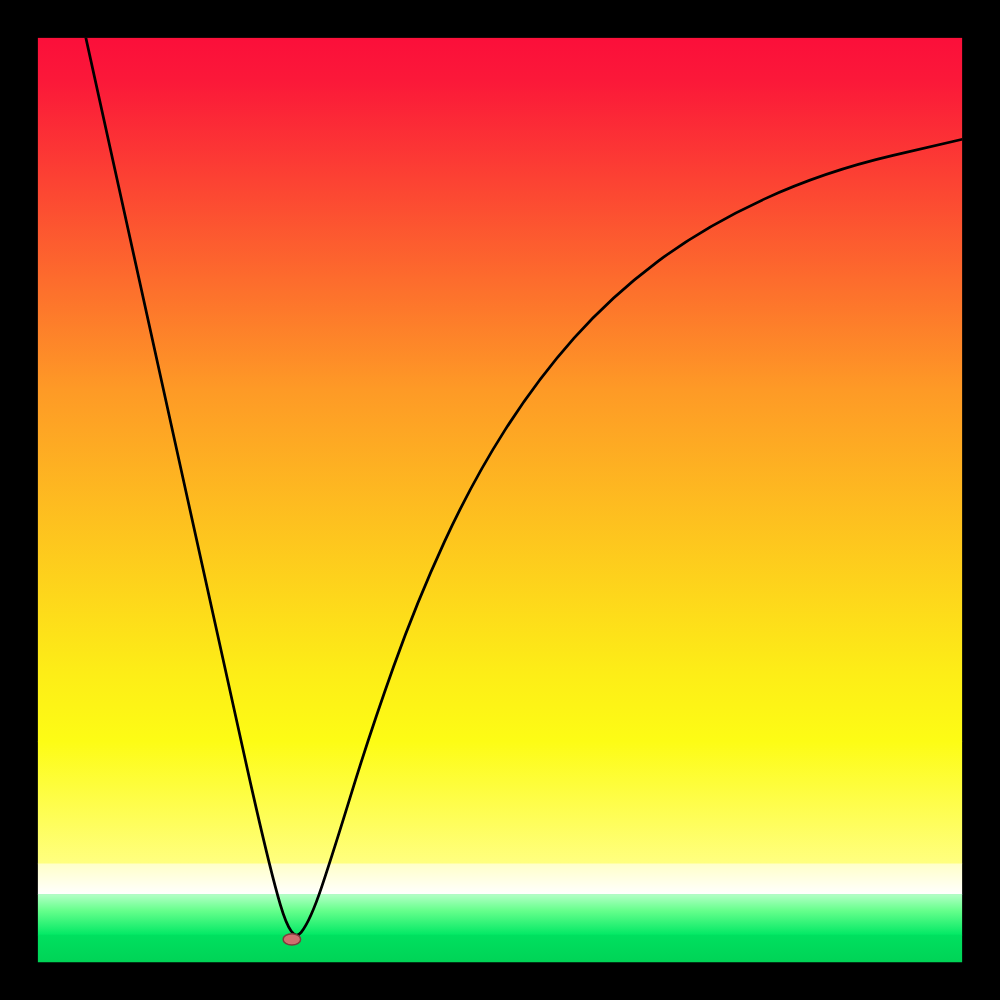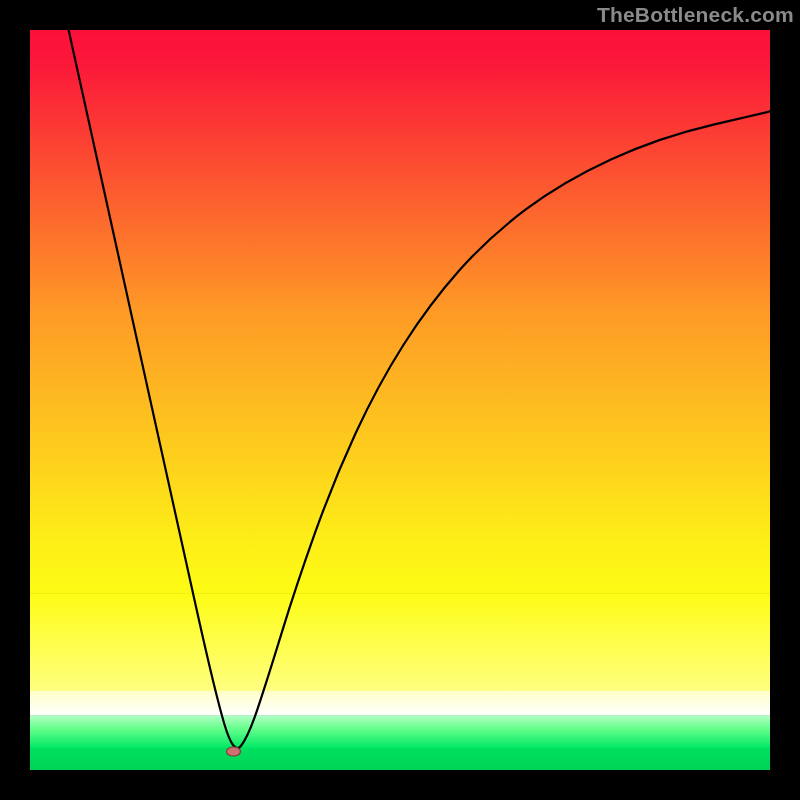--- a/index.html
+++ b/index.html
@@ -32,21 +32,20 @@
     font-size: 21px;
     font-weight: 600;
     letter-spacing: 0.2px;
     user-select: none;
   }
 </style>
 </head>
 <body>
 
 <div class="frame">
-  <div class="watermark">TheBottleneck.com</div>
   <div class="plot">
     <svg id="chart-svg" width="100%" height="100%" viewBox="0 0 740 740" preserveAspectRatio="none">
       <defs id="defs">
           <linearGradient id="grad0" x1="0" y1="0" x2="0" y2="1">
             <stop offset="0%" stop-color="#fb0f3a"></stop>
             <stop offset="6%" stop-color="#fb1839"></stop>
             <stop offset="50%" stop-color="#fe9a26"></stop>
             <stop offset="90%" stop-color="#fded17"></stop>
             <stop offset="100%" stop-color="#fdfc15"></stop>
           </linearGradient>

